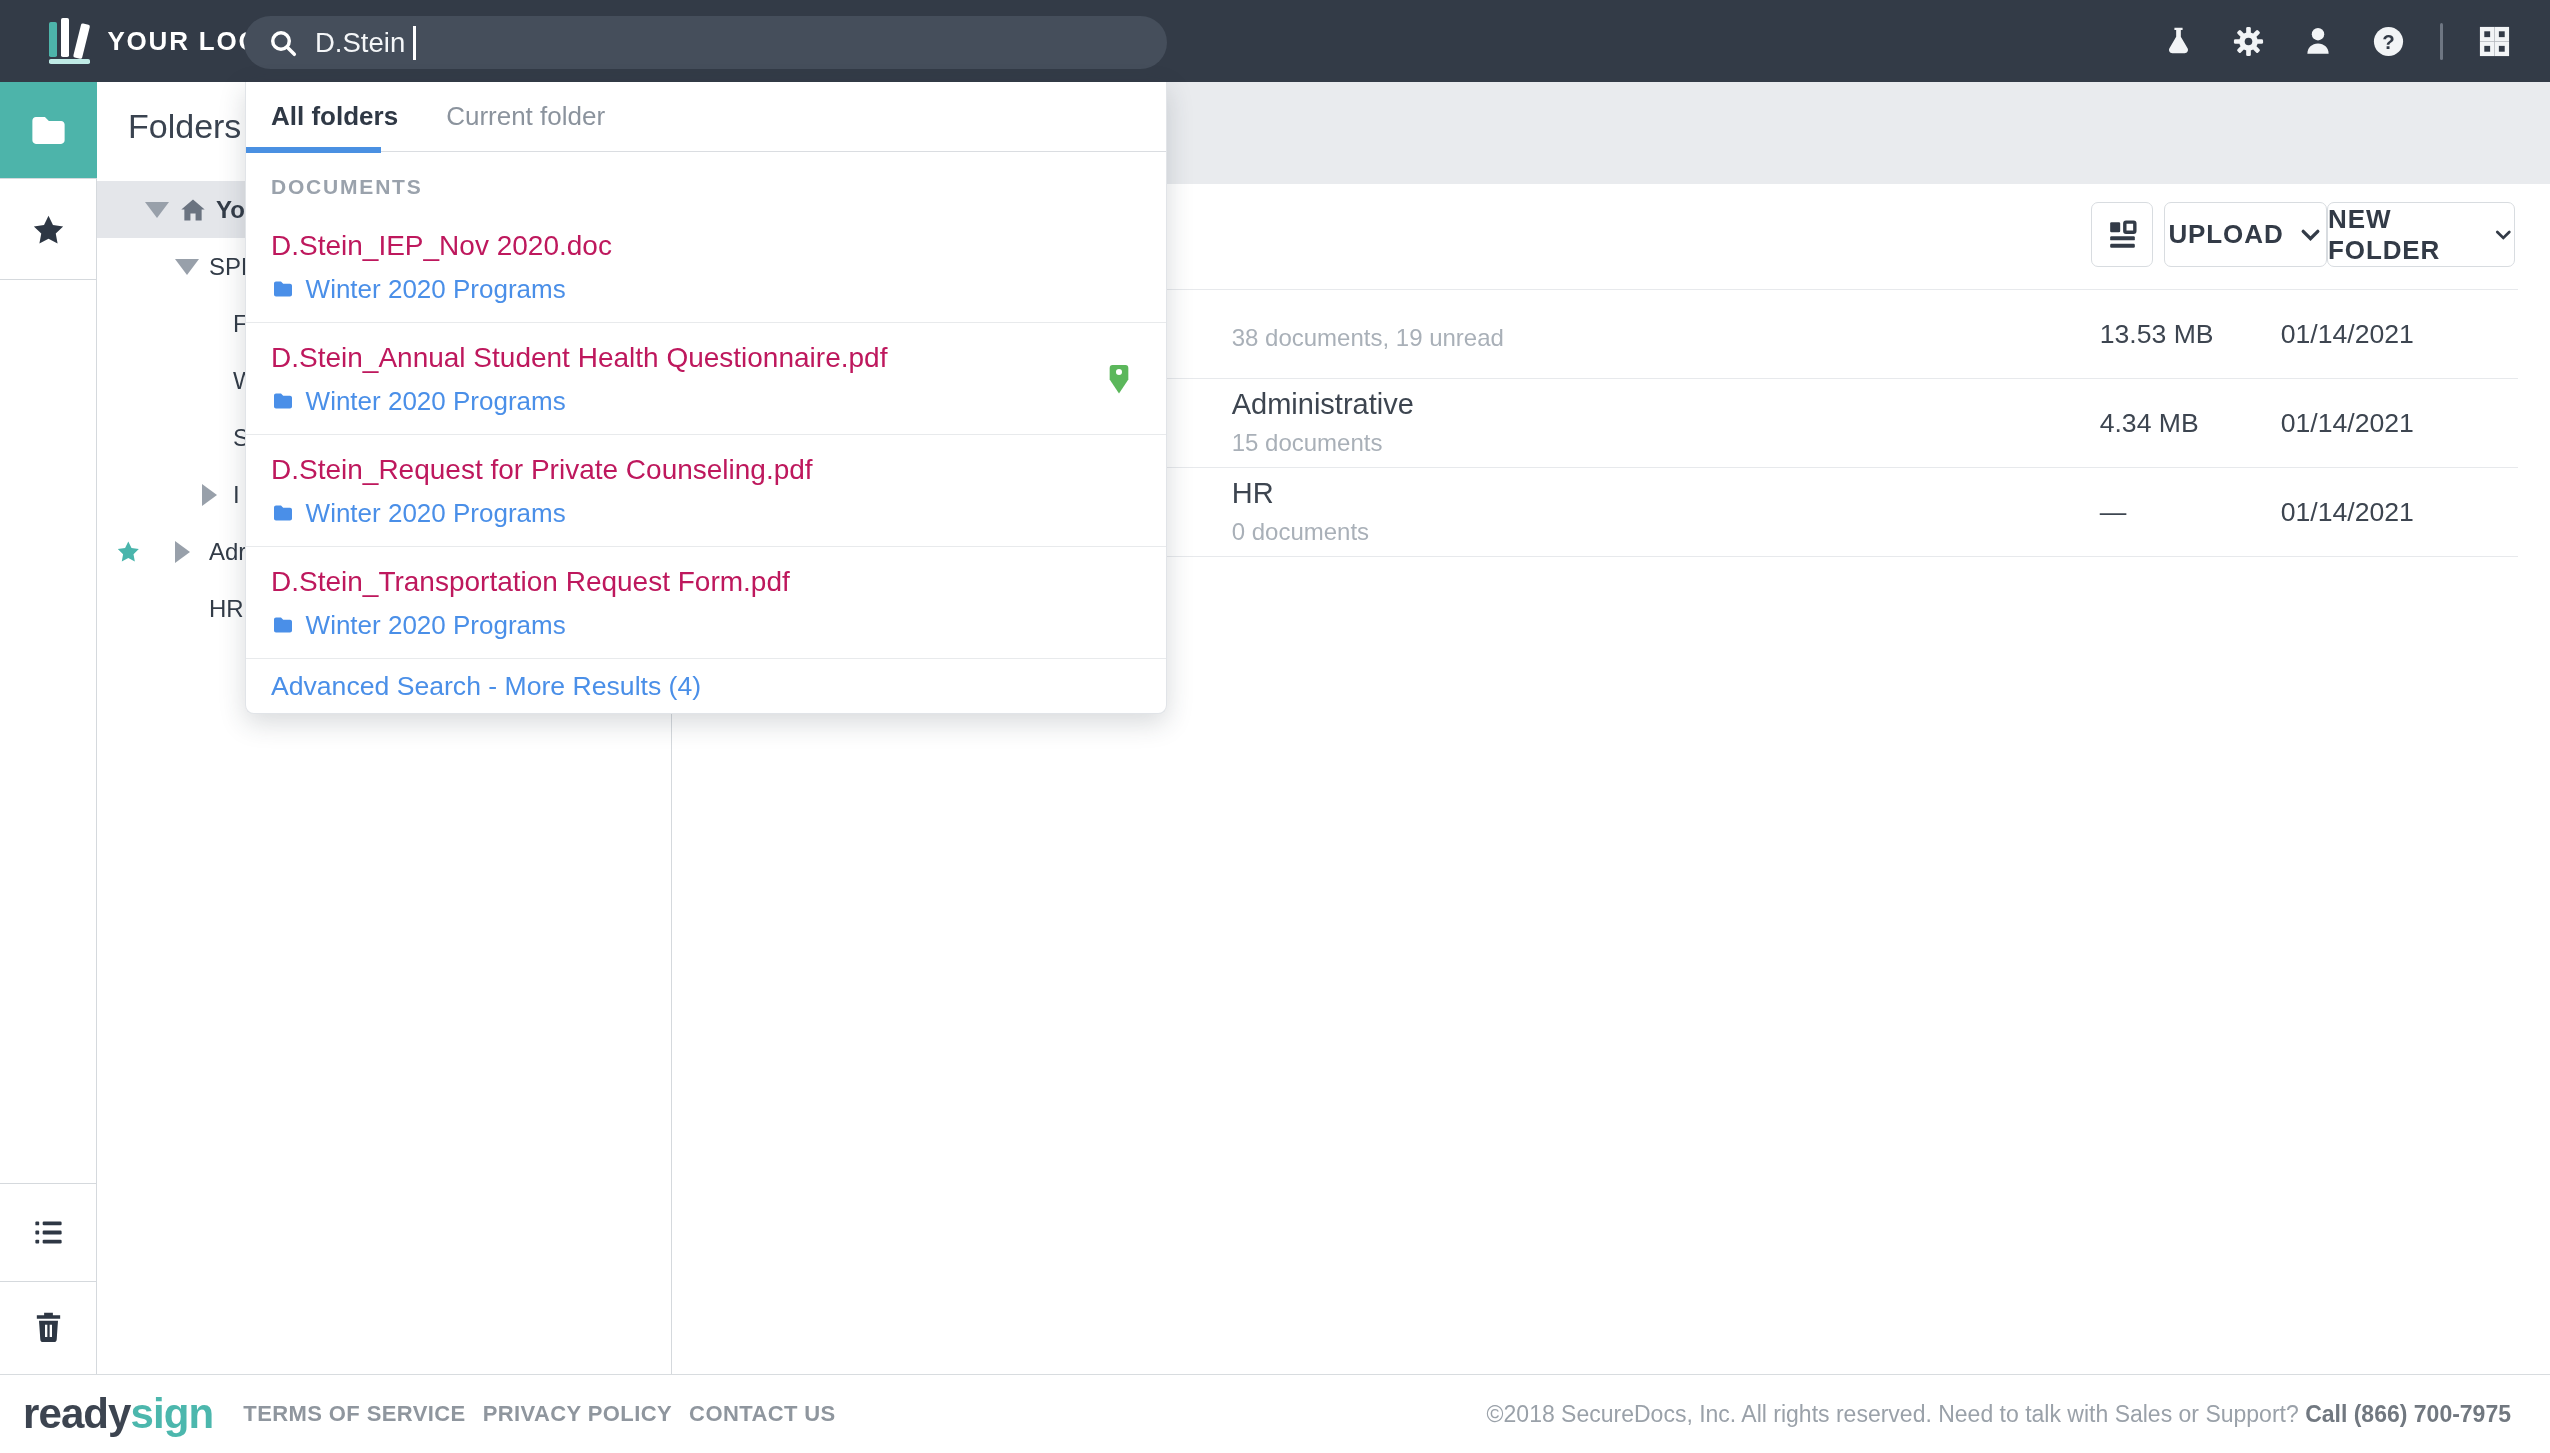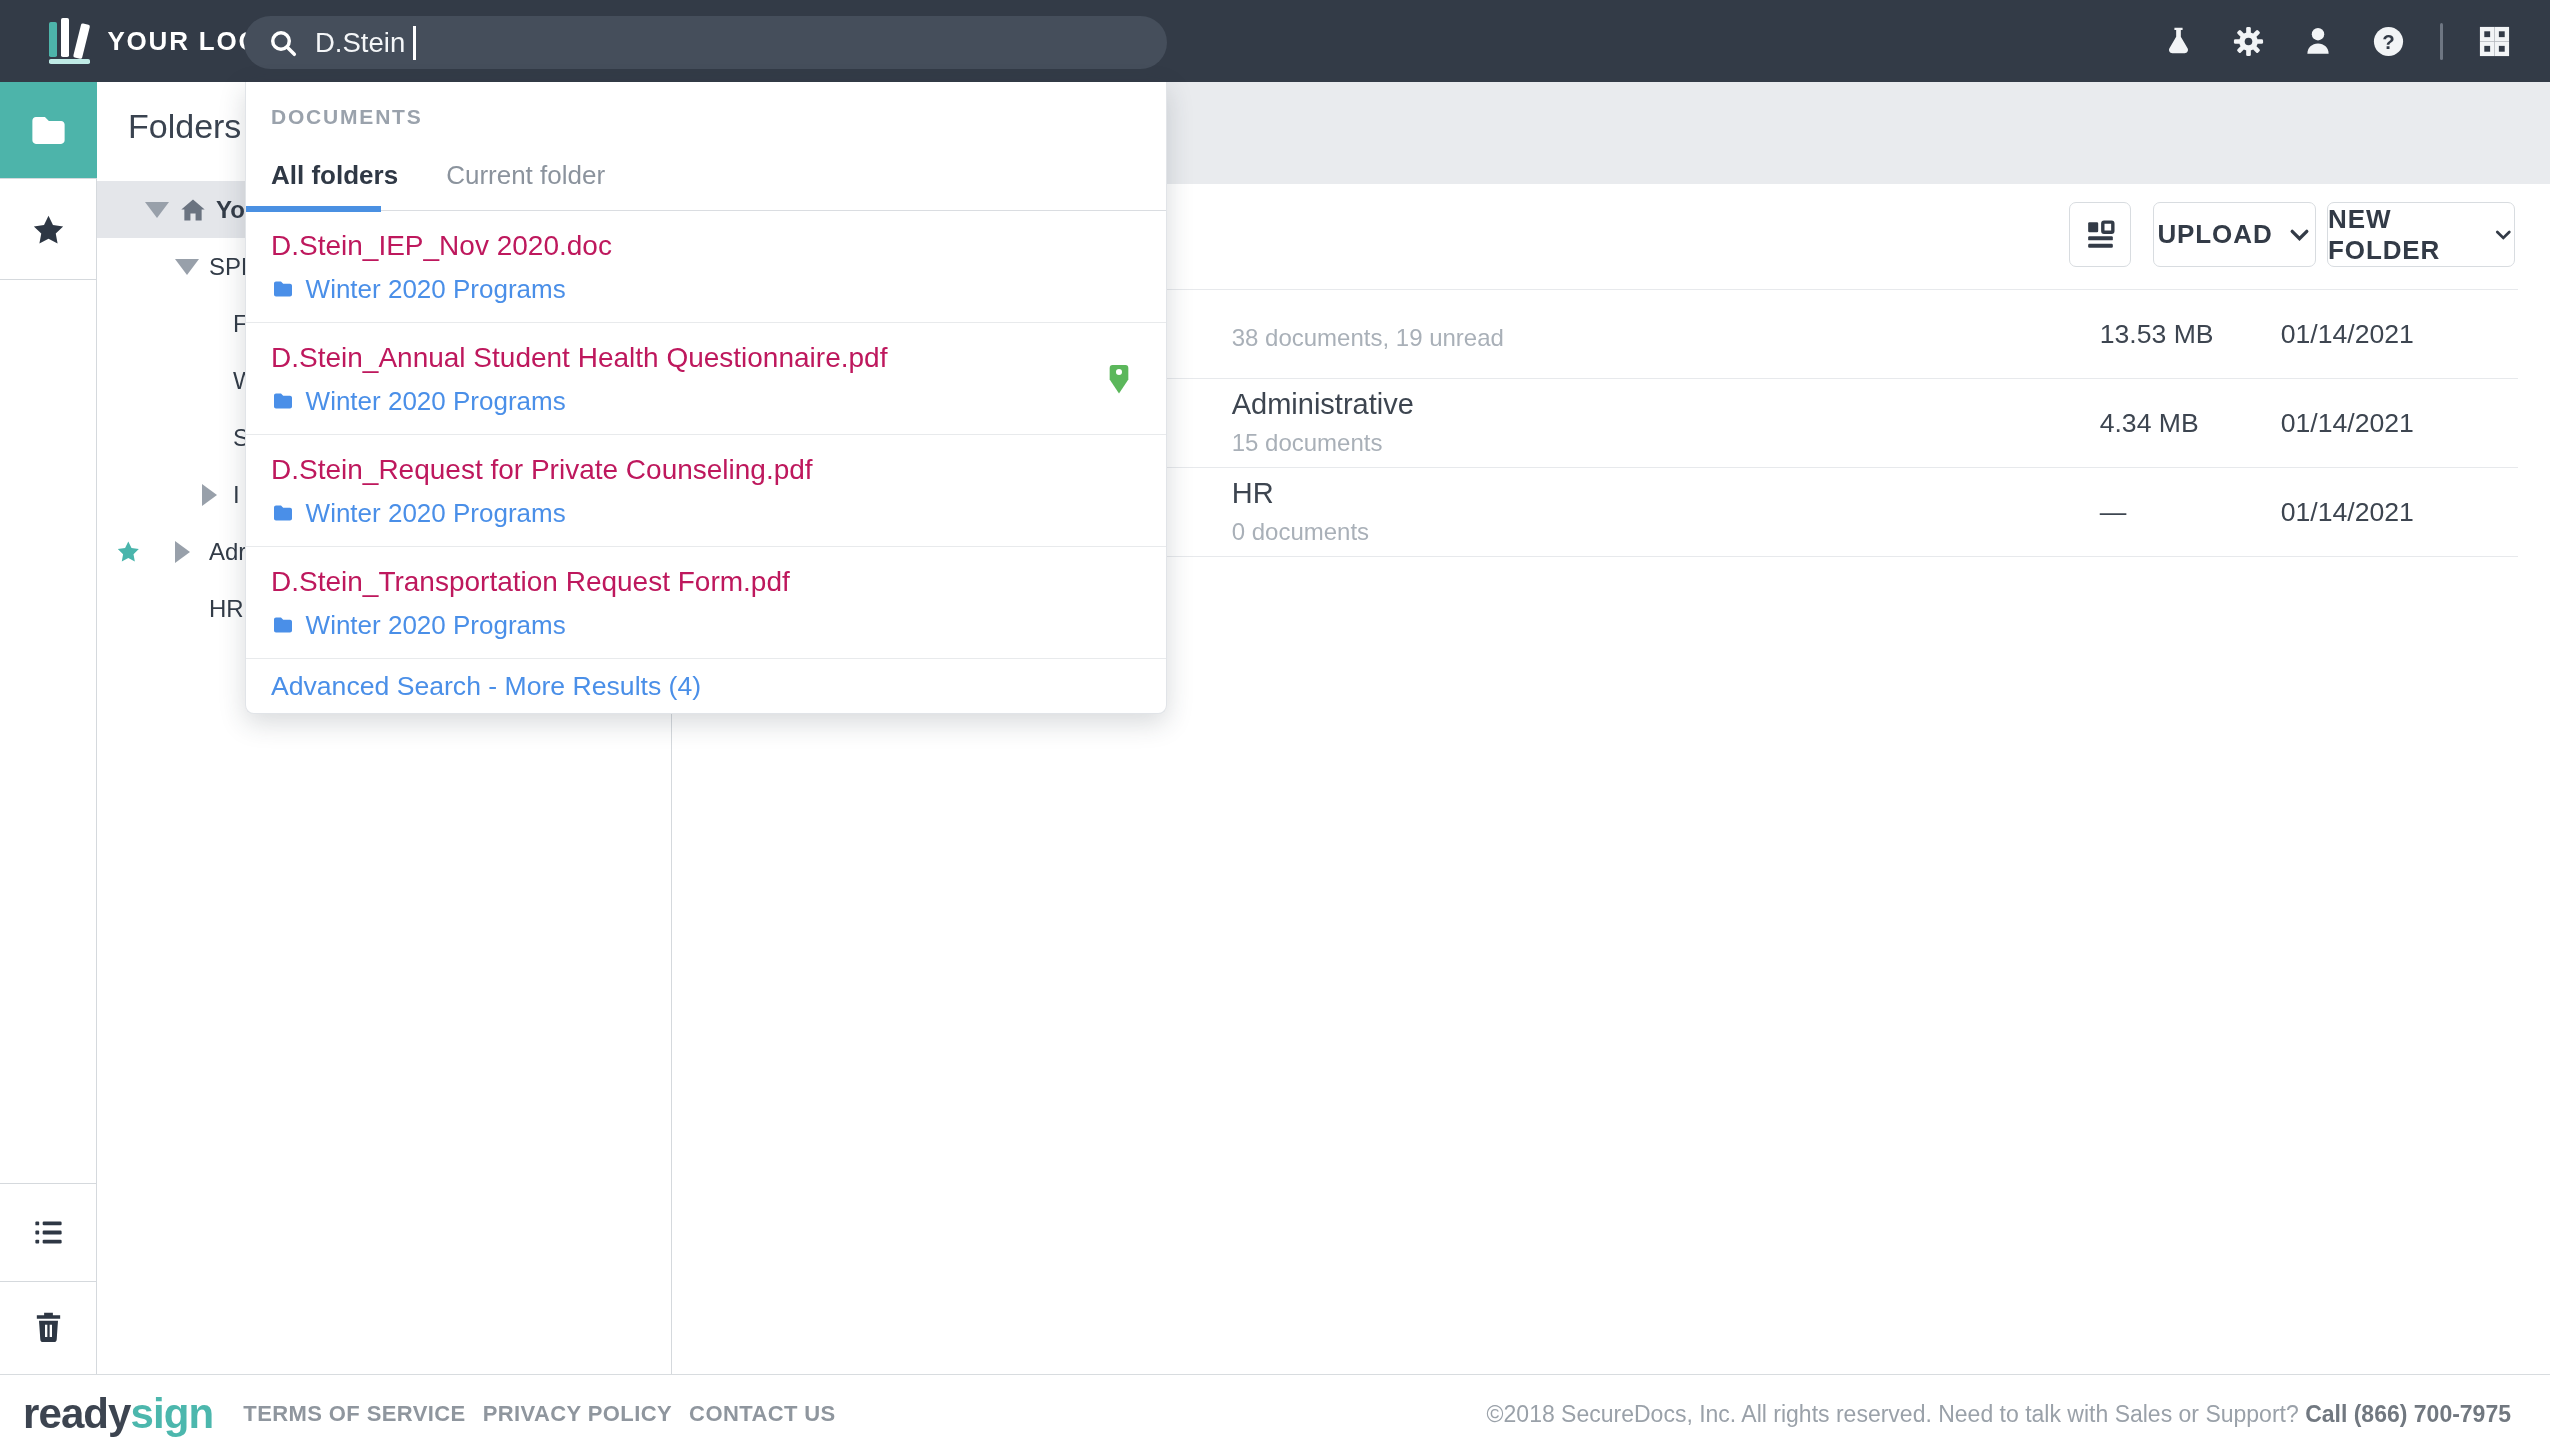--- a/index.html
+++ b/index.html
@@ -45,21 +45,21 @@
   .caret-right .t-caret { display:block; border-top:11.5px solid transparent; border-bottom:11.5px solid transparent; border-left:15px solid #98a0aa; }
   .t-home { display:none; } .has-home .t-home { display:block; }
   .t-star { display:none; } .starred .t-star { display:block; left:17.7px; }
   .lvl-r0 .t-caret { left:48px; } .lvl-r0 .t-home { left:82px; } .lvl-r0 .t-label { left:119px; }
   .lvl-r1 .t-caret { left:78px; } .lvl-r1 .t-label { left:112px; }
   .lvl-r2 .t-caret { left:105px; } .lvl-r2 .t-label { left:136px; }
 
   
   #content { position:absolute; left:673px; top:82px; width:1877px; height:1292px; background:#ffffff; }
   #crumb-band { position:absolute; left:0; top:0; width:1877px; height:102px; background:#e9ebee; }
-  #toolbar { position:absolute; right:35px; top:120px; height:65px; display:flex; gap:11px; }
+  #toolbar { position:absolute; right:35px; top:120px; height:65px; display:flex; gap:0; }
   .btn { height:65px; background:#ffffff; border:1.8px solid #d8dce0; border-radius:7px; display:flex; align-items:center; justify-content:center; gap:14px; color:#333b47; font-size:26px; font-weight:700; letter-spacing:0.9px; cursor:pointer; }
   #view-btn { width:62px; margin-right:10.6px; }
   #upload-btn { width:163px; }
   #newfolder-btn { width:188px; }
 
   
   #table { position:absolute; left:17.7px; top:207px; width:1827px; border-top:1.8px solid #e7e9ec; }
   .grid-row { display:grid; grid-template-columns:541px 1fr 177px 261px 237px; align-items:center; }
   #thead { height:62px; border-bottom:1.8px solid #c6cbd0; }
   .th { font-size:25px; font-weight:700; color:#3d4550; }
@@ -302,26 +302,26 @@
           </div>
           <div class="cell-val col-pc"></div>
           <div class="cell-val col-ds">—</div>
           <div class="cell-val">01/14/2021</div>
         </div>
       </div>
   </div>
 </div>
 
 <div id="dropdown">
-  <div id="dd-section">DOCUMENTS</div>
   <div id="dd-tabs">
     <div class="dd-tab active">All folders</div>
     <div class="dd-tab inactive">Current folder</div>
     <div id="tab-underline"></div>
   </div>
+  <div id="dd-section">DOCUMENTS</div>
   <div id="dd-results">
 
   <div class="dd-item">
         <div class="title">D.Stein_IEP_Nov 2020.doc</div>
         <div class="folder-line">
           <svg width="24" height="24" viewBox="0 0 24 24" fill="#4a8fe8">
             <path d="M3 6.5C3 5.4 3.9 4.5 5 4.5h5l2.2 2.2H19c1.1 0 2 .9 2 2v8.8c0 1.1-.9 2-2 2H5c-1.1 0-2-.9-2-2z"></path>
           </svg>
           <span>Winter 2020 Programs</span>
         </div>

